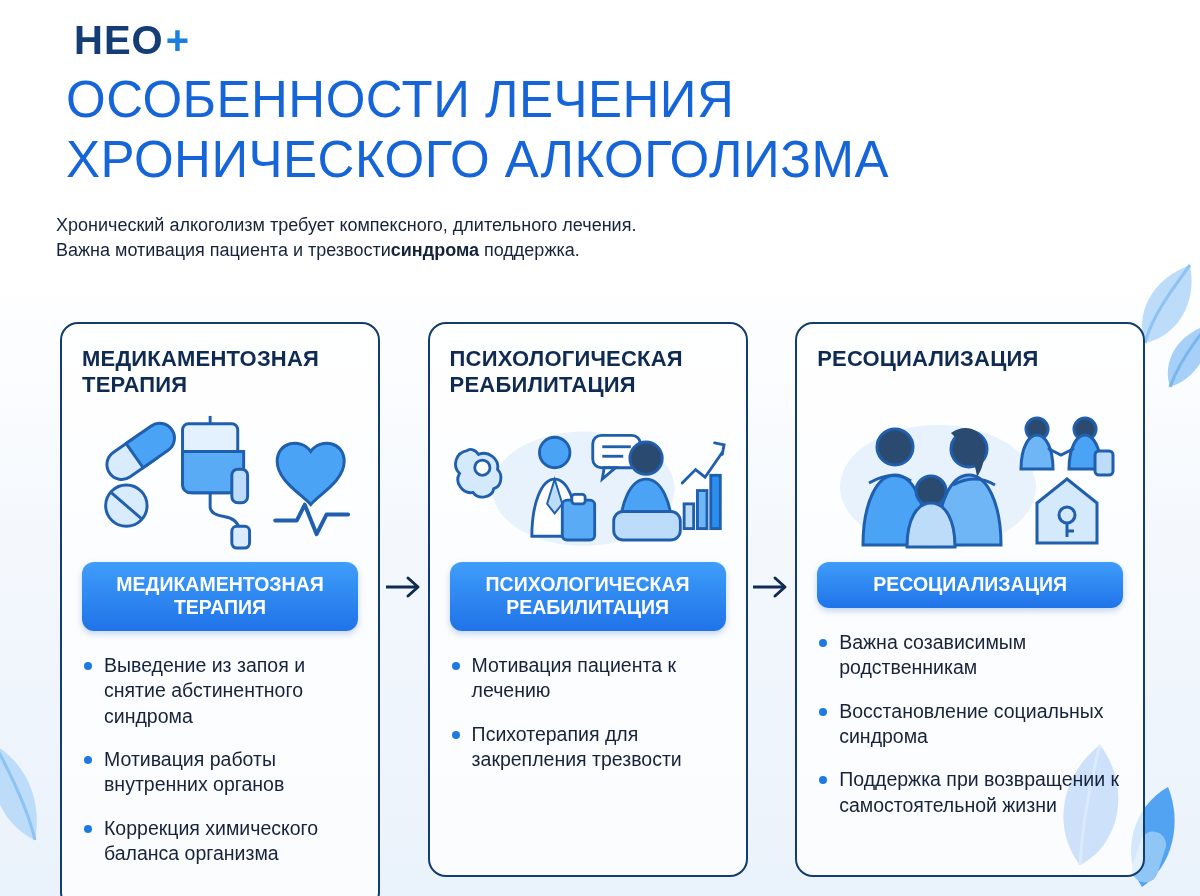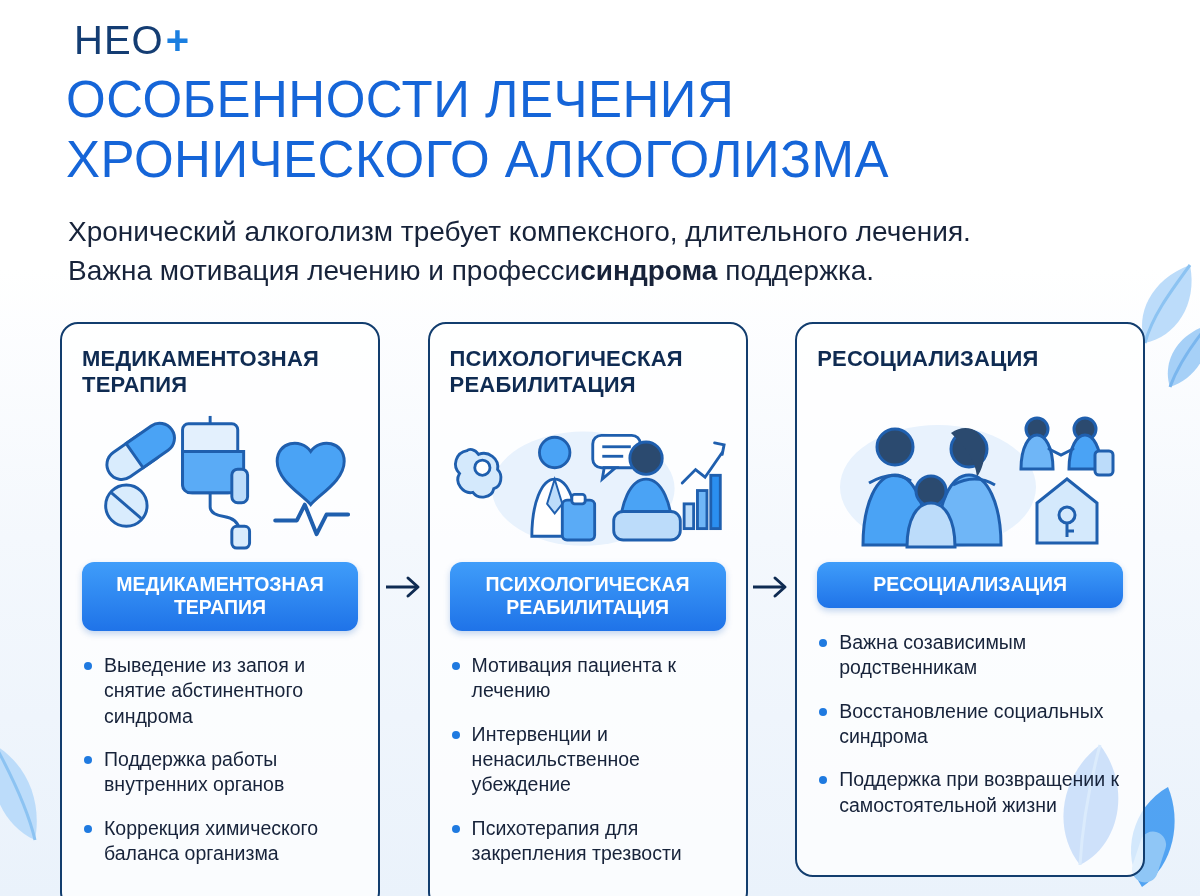--- a/index.html
+++ b/index.html
@@ -33,21 +33,21 @@
   
   .logo {
     position: absolute;
     left: 68px;
     top: 20px;
     display: flex;
     align-items: center;
   }
   .logo-text {
     font-size: 40px;
-    font-weight: normal;
+    font-weight: bold;
     letter-spacing: 1px;
     color: #143d73;
     line-height: 1;
   }
   .logo-plus {
     color: #1b7fe0;
     font-size: 40px;
     font-weight: bold;
     margin-left: 2px;
     line-height: 1;
@@ -61,25 +61,25 @@
     width: 1080px;
     color: #1565d8;
     font-size: 51px;
     font-weight: normal;
     line-height: 1.17;
     letter-spacing: 0.5px;
     text-transform: uppercase;
   }
   .subtitle {
     position: absolute;
-    left: 68px;
+    left: 56px;
     top: 213px;
     width: 1050px;
     color: #17233a;
-    font-size: 28px;
+    font-size: 18px;
     line-height: 1.38;
   }
   .subtitle b { font-weight: bold; }
 
   
   .cards {
     position: absolute;
     left: 60px;
     top: 322px;
     width: 1085px;
@@ -199,21 +199,21 @@
     <span class="logo-plus">+</span>
   </div>
 
   <div class="title">
     <div>ОСОБЕННОСТИ ЛЕЧЕНИЯ</div>
     <div>ХРОНИЧЕСКОГО АЛКОГОЛИЗМА</div>
   </div>
 
   <div class="subtitle">
     <div>Хронический алкоголизм требует компексного, длительного лечения.</div>
-    <div><span>Важна мотивация лечению и професси</span><b>синдрома</b><span> поддержка.</span></div>
+    <div><span>Важна мотивация пациента и трезвости</span><b>синдрома</b><span> поддержка.</span></div>
   </div>
 
   <div class="cards">
 
     <div class="card card-1">
       <div class="card-head">МЕДИКАМЕНТОЗНАЯ ТЕРАПИЯ</div>
       <div class="illus">
         <svg width="280" height="140" viewBox="0 0 280 140">
 
           <g transform="rotate(-35 52 44)">
@@ -232,21 +232,21 @@
           <rect x="152" y="116" width="18" height="22" rx="5" fill="#d9ecfd" stroke="#1f5fae" stroke-width="3"></rect>
 
           <path d="M232 40 c-10 -14 -34 -10 -34 10 c0 20 26 34 34 44 c8 -10 34 -24 34 -44 c0 -20 -24 -24 -34 -10 z" fill="#4aa3f5" stroke="#1f5fae" stroke-width="3"></path>
 
           <path d="M196 110 h22 l8 -16 l12 30 l10 -20 h22" stroke="#1f5fae" stroke-width="4" fill="none" stroke-linecap="round" stroke-linejoin="round"></path>
         </svg>
       </div>
       <div class="pill">МЕДИКАМЕНТОЗНАЯ ТЕРАПИЯ</div>
       <ul class="bullets">
         <li>Выведение из запоя и снятие абстинентного синдрома</li>
-        <li>Поддержка работы внутренних органов</li>
+        <li>Мотивация работы внутренних органов</li>
         <li>Коррекция химического баланса организма</li>
       </ul>
     </div>
 
     <div class="arrow-gap">
       <svg width="44" height="26" viewBox="0 0 44 26">
         <path d="M4 13 h30" stroke="#0f2b52" stroke-width="3" fill="none"></path>
         <path d="M26 4 l10 9 l-10 9" stroke="#0f2b52" stroke-width="3" fill="none" stroke-linecap="round" stroke-linejoin="round"></path>
       </svg>
     </div>
@@ -279,21 +279,20 @@
           <rect x="246" y="96" width="10" height="26" fill="#bcdcfa" stroke="#1f5fae" stroke-width="3"></rect>
           <rect x="260" y="82" width="10" height="40" fill="#6fb6f7" stroke="#1f5fae" stroke-width="3"></rect>
           <rect x="274" y="66" width="10" height="56" fill="#2b8ff0" stroke="#1f5fae" stroke-width="3"></rect>
           <path d="M244 74 l14 -14 l10 8 l18 -26" stroke="#1f5fae" stroke-width="3" fill="none" stroke-linecap="round"></path>
           <path d="M278 32 l10 2 l-2 10" stroke="#1f5fae" stroke-width="3" fill="none" stroke-linecap="round"></path>
         </svg>
       </div>
       <div class="pill">ПСИХОЛОГИЧЕСКАЯ РЕАБИЛИТАЦИЯ</div>
       <ul class="bullets">
         <li>Мотивация пациента к лечению</li>
-        <li>Интервенции и ненасильственное убеждение</li>
         <li>Психотерапия для закрепления трезвости</li>
       </ul>
     </div>
 
     <div class="arrow-gap">
       <svg width="44" height="26" viewBox="0 0 44 26">
         <path d="M4 13 h30" stroke="#0f2b52" stroke-width="3" fill="none"></path>
         <path d="M26 4 l10 9 l-10 9" stroke="#0f2b52" stroke-width="3" fill="none" stroke-linecap="round" stroke-linejoin="round"></path>
       </svg>
     </div>

